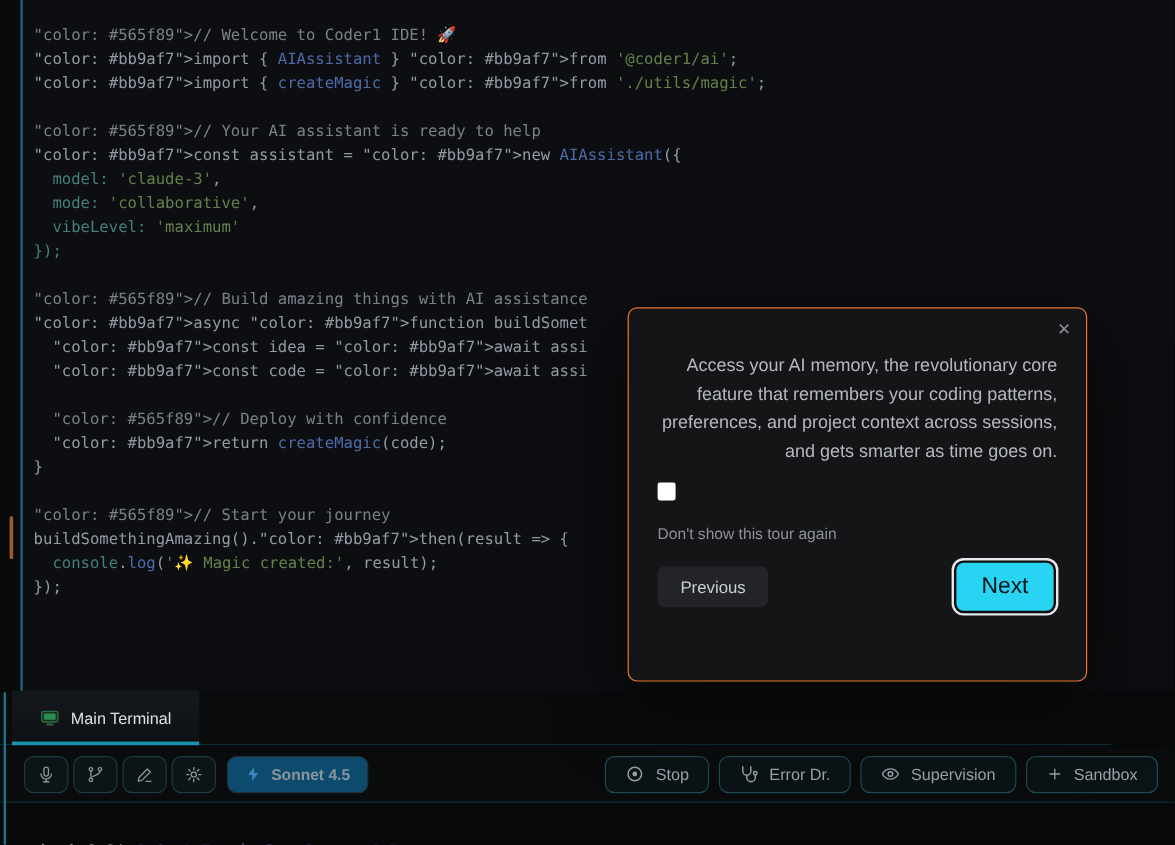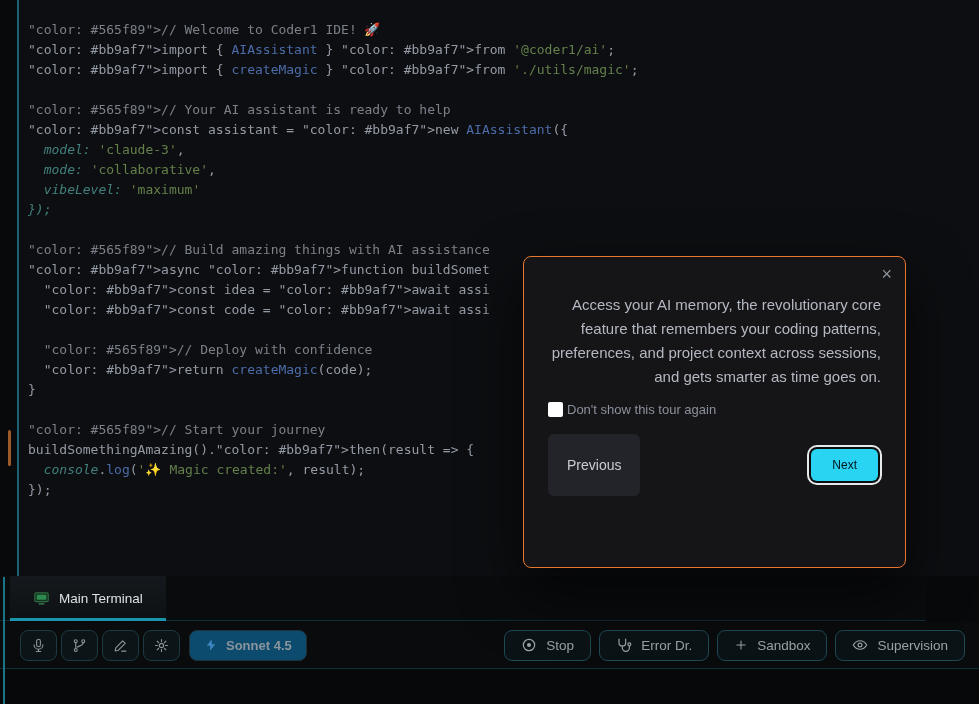--- a/index.html
+++ b/index.html
@@ -30,21 +30,21 @@
   .code {
     position:absolute; left:28px; top:20px;
     font-family:"DejaVu Sans Mono", monospace;
     font-size:13px; line-height:20px; white-space:pre;
   }
   .code-line { height:20px; }
   .seg-comment { color:#7b8089; }
   .seg-code    { color:#949ba5; }
   .seg-blue    { color:var(--ident-blue,#4b6ca8); }
   .seg-string  { color:var(--string-green,#64804a); }
-  .seg-teal    { color:var(--prop-teal,#41807c);font-style:italic; }
+  .seg-teal    { color:var(--prop-teal,#41807c); }
 
   .orange-dash {
     position:absolute; left:477px; top:579px; width:31px; height:2px;
     background:#a4511f; border-radius:1px;
   }
 
   
   .popup {
     position:absolute; left:523px; top:256px; width:383px; height:312px;
     background:#151518;
@@ -56,32 +56,32 @@
   }
   .popup-close {
     position:absolute; top:8px; right:13px;
     color:#8d939b; font-size:18px; line-height:18px;
     background:none; border:none; cursor:pointer;
     font-family:"Liberation Sans", sans-serif;
   }
   .popup-step { color:#8b919c; font-size:12.5px; }
   .popup-title { color:#ffffff; font-size:17.5px; font-weight:bold; margin-top:11px; }
   .popup-body { color:#b4b8c0; font-size:15px; line-height:24px; margin-top:12px; max-width:334px;text-align:right; }
-  .check-row { display:flex; gap:4px; margin-top:13px; cursor:pointer; }
+  .check-row { display:flex; gap:20px; margin-top:13px; cursor:pointer;flex-direction:column; }
   .checkbox { width:15px; height:15px; background:#ffffff; border-radius:2px; flex:0 0 auto; }
   .check-label { color:#8b919c; font-size:13px; }
   .btn-row { display:flex; justify-content:space-between; align-items:center; margin-top:17px; }
   .prev-btn {
     background:#232429; color:#c9ced5; border:none; border-radius:6px;
-    padding:23px 19px; font-size:14px; cursor:pointer;
+    padding:9px 19px; font-size:14px; cursor:pointer;
     font-family:"Liberation Sans", sans-serif;
   }
   .next-btn {
     background:var(--next-button,#29d3f2); color:#04161b; border:none; border-radius:6px;
-    padding:9px 21px; font-size:12px; cursor:pointer;
+    padding:9px 21px; font-size:19px; cursor:pointer;
     box-shadow:0 0 0 2px #0b0c0e, 0 0 0 4px #e7eaec;
     margin-right:3px;
     font-family:"Liberation Sans", sans-serif;
   }
 
   
   .tabbar {
     position:absolute; left:0; top:576px; width:926px; height:45px;
     background:#090b0d;
     border-bottom:1px solid #0e2d34;
@@ -247,36 +247,36 @@
           <svg width="16" height="16" viewBox="0 0 24 24" fill="none" stroke="currentColor" stroke-width="1.8" stroke-linecap="round" stroke-linejoin="round">
             <path d="M4.5 3v5.5a5 5 0 0 0 10 0V3"></path>
             <path d="M9.5 13.5v2.8a5.3 5.3 0 0 0 10.6 0v-2.6"></path>
             <circle cx="20" cy="11" r="2.2"></circle>
           </svg>
         </span>
         <span>Error Dr.</span>
       </button>
       <button class="action-btn">
         <span class="icon" style="display: flex;">
+          <svg width="16" height="16" viewBox="0 0 24 24" fill="none" stroke="currentColor" stroke-width="1.8" stroke-linecap="round" stroke-linejoin="round">
+            <path d="M2 12s3.6-6.4 10-6.4S22 12 22 12s-3.6 6.4-10 6.4S2 12 2 12z"></path>
+            <circle cx="12" cy="12" r="2.9"></circle>
+          </svg>
+        </span>
+        <span>Supervision</span>
+      </button>
+      <button class="action-btn">
+        <span class="icon" style="display: flex;">
           <svg width="14" height="14" viewBox="0 0 24 24" fill="none" stroke="currentColor" stroke-width="1.8" stroke-linecap="round" stroke-linejoin="round">
             <line x1="12" y1="5" x2="12" y2="19"></line>
             <line x1="5" y1="12" x2="19" y2="12"></line>
           </svg>
         </span>
         <span>Sandbox</span>
       </button>
-      <button class="action-btn">
-        <span class="icon" style="display: flex;">
-          <svg width="16" height="16" viewBox="0 0 24 24" fill="none" stroke="currentColor" stroke-width="1.8" stroke-linecap="round" stroke-linejoin="round">
-            <path d="M2 12s3.6-6.4 10-6.4S22 12 22 12s-3.6 6.4-10 6.4S2 12 2 12z"></path>
-            <circle cx="12" cy="12" r="2.9"></circle>
-          </svg>
-        </span>
-        <span>Supervision</span>
-      </button>
     </span>
 </div>
 
 <div class="terminal">
   <div><span class="term-prompt">bash-3.2$</span><span class="term-prompt"> </span><span class="term-title">Coder1 Terminal — Sonnet 4.5</span></div>
   
   
 </div>
 <div class="bottom-left-border"></div>
 

